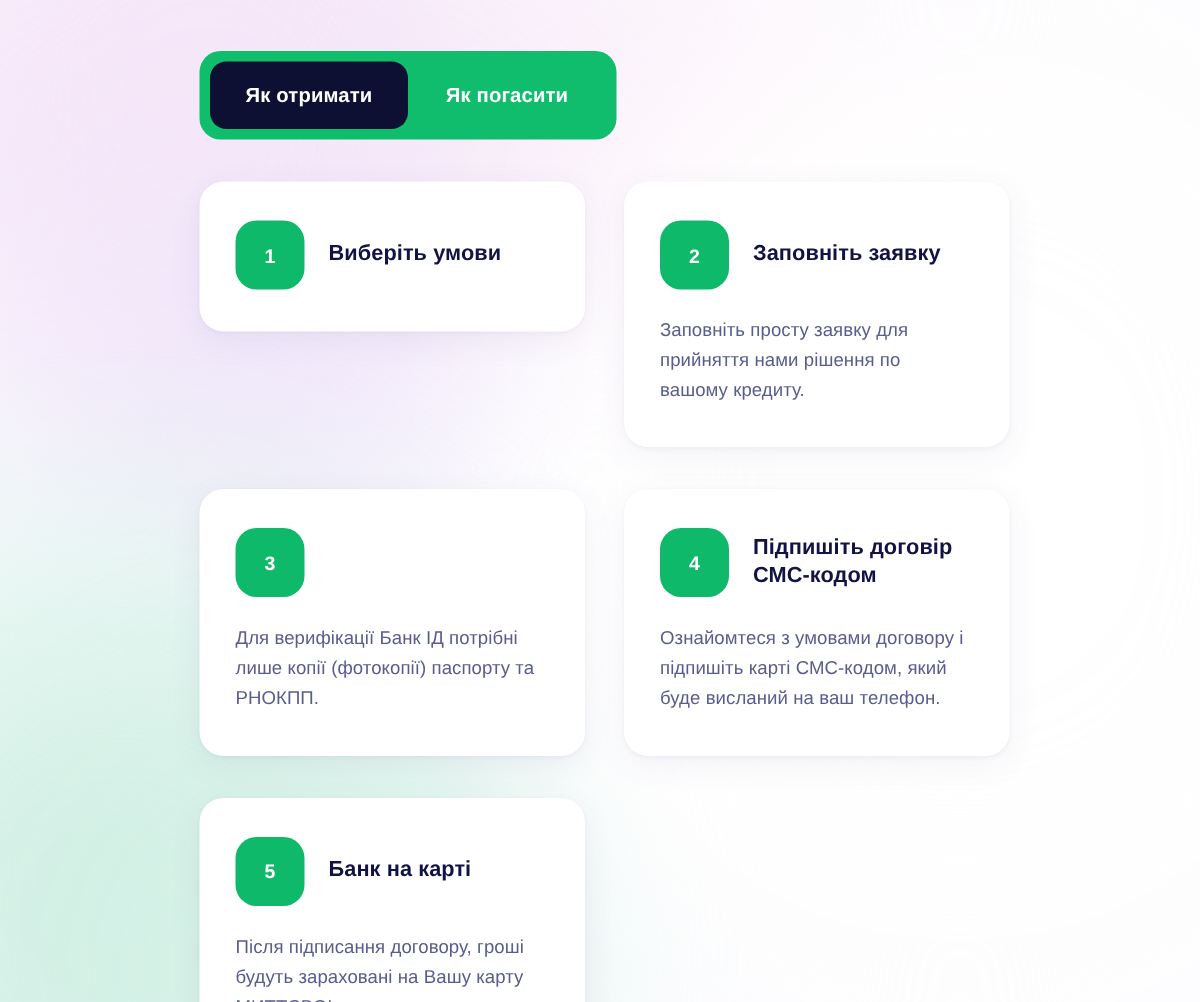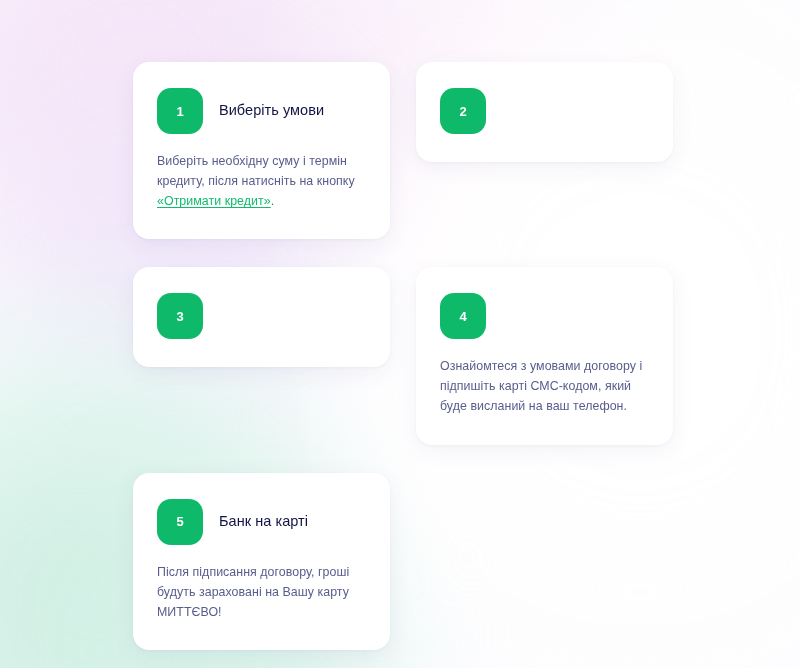--- a/index.html
+++ b/index.html
@@ -151,21 +151,21 @@
     font-size: 13px;
     font-weight: bold;
     display: flex;
     align-items: center;
     justify-content: center;
     line-height: 1;
   }
   .card-title {
     margin: 0;
     font-size: 14.5px;
-    font-weight: normal;
+    font-weight: bold;
     color: #111344;
     line-height: 1.32;
     letter-spacing: .05px;
   }
   .card-body {
     margin: 17px 0 0 0;
     font-size: 12.4px;
     line-height: 1.62;
     color: #585d8d;
     letter-spacing: .05px;
@@ -186,46 +186,53 @@
   <div class="bg-blob bg-blob-pink"></div>
   <div class="bg-blob bg-blob-violet"></div>
   <div class="bg-blob bg-blob-lavender"></div>
   <div class="bg-blob bg-blob-mint"></div>
   <div class="bg-blob bg-blob-mint2"></div>
   <div class="bg-blob bg-blob-white"></div>
 </div>
 
 <div class="page">
 
+  <div class="tabs">
+    <button class="tab active">Як отримати</button>
+    <button class="tab">Як погасити</button>
+  </div>
 
   <div class="cards">
 
     <div class="card">
       <div class="card-head">
         <div class="badge">1</div>
         <h3 class="card-title">Виберіть умови</h3>
       </div>
-      <p class="card-body"><span>Виберіть необхідну суму і термін кредиту, після натисніть на кнопку </span><a class="card-link" href="#">«Отримати кредит»</a><span>.</span></p>
     </div>
 
     <div class="card">
       <div class="card-head">
         <div class="badge">2</div>
-      </div>
+        <h3 class="card-title">Заповніть заявку</h3>
+      </div>
+      <p class="card-body">Заповніть просту заявку для прийняття нами рішення по вашому кредиту.</p>
     </div>
 
     <div class="card">
       <div class="card-head">
         <div class="badge">3</div>
       </div>
+      <p class="card-body">Для верифікації Банк ІД потрібні лише копії (фотокопії) паспорту та РНОКПП.</p>
     </div>
 
     <div class="card">
       <div class="card-head">
         <div class="badge">4</div>
+        <h3 class="card-title">Підпишіть договір СМС-кодом</h3>
       </div>
       <p class="card-body">Ознайомтеся з умовами договору і підпишіть карті СМС-кодом, який буде висланий на ваш телефон.</p>
     </div>
 
     <div class="card card-wide-left">
       <div class="card-head">
         <div class="badge">5</div>
         <h3 class="card-title">Банк на карті</h3>
       </div>
       <p class="card-body">Після підписання договору, гроші будуть зараховані на Вашу карту МИТТЄВО!</p>

